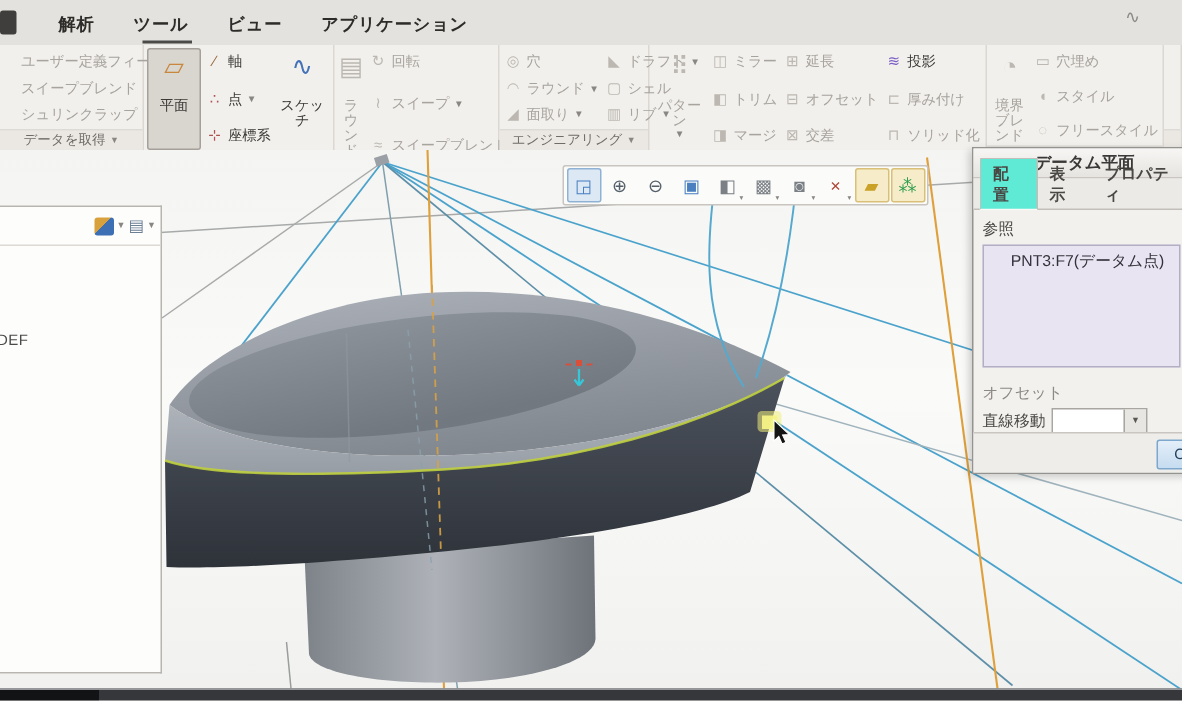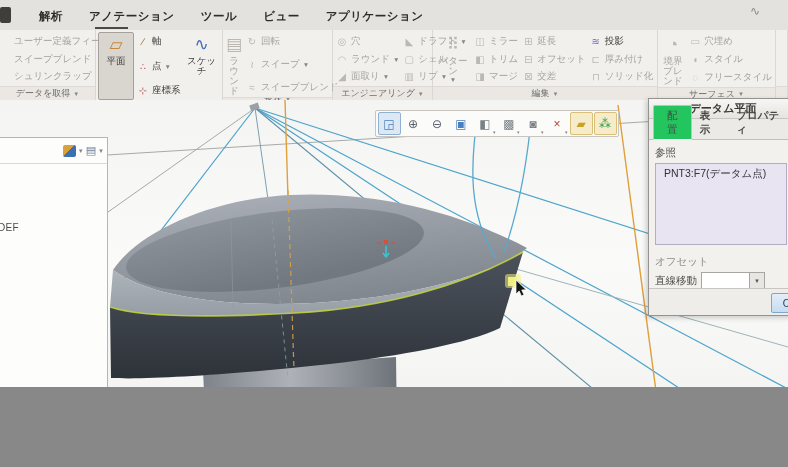--- a/index.html
+++ b/index.html
@@ -1,16 +1,16 @@
 <!DOCTYPE html>
 <html><head>
 <meta charset="utf-8">
 <style>
   html,body{margin:0;padding:0;background:#888;}
-  #app{position:relative;width:788px;height:387px;overflow:hidden;background:#f6f6f4;
+  #app{position:relative;width:788px;height:467px;overflow:hidden;background:#f6f6f4;
        font-family:"Liberation Sans","DejaVu Sans",sans-serif;-webkit-font-smoothing:antialiased;}
   
   .tabbar{position:absolute;left:0;top:0;width:788px;height:30px;background:#e4e2de;border-bottom:1px solid #cfccc7;}
   .tabs{position:absolute;left:26px;top:4px;display:flex;height:26px;}
   .tab{padding:5px 13px 0 13px;font-size:11.5px;color:#2e2c2a;font-weight:bold;letter-spacing:.5px;white-space:nowrap;cursor:default;}
   .tabfrag{position:absolute;left:0;top:7px;width:11px;height:16px;background:#3f3e3c;border-radius:2px;}
   .tab-underline{position:absolute;left:95px;top:27px;width:33px;height:2px;background:#4a4a48;}
   .titlebar-ico{position:absolute;right:28px;top:4px;font-size:12px;color:#8d8b88;}
   
   .ribbon{position:absolute;left:0;top:30px;width:788px;height:70px;background:#f2f0ed;display:flex;}
@@ -21,21 +21,21 @@
   .rfoot .rdd{font-size:6px;color:#8a8783;}
   .rstack{display:flex;flex-direction:column;justify-content:space-between;padding:1px 0;}
   .ritem{display:flex;align-items:center;height:17px;font-size:9.5px;color:#3c3a37;white-space:nowrap;gap:3px;padding:0 1px;cursor:default;}
   .ritem .rgl{width:12px;text-align:center;font-size:10px;color:#8a8680;}
   .rdd{font-size:6.5px;color:#8a8783;}
   .rdis{color:#a7a39d;}
   .rdis .rgl{color:#bcb8b1;}
   .rlarge{width:34px;display:flex;flex-direction:column;align-items:center;justify-content:flex-start;
           font-size:9.5px;color:#3c3a37;text-align:center;padding-top:3px;border:1px solid transparent;border-radius:2px;cursor:default;}
   .rlarge .rglg{font-size:17px;line-height:18px;color:#8a8680;}
-  .rlarge .rllab{line-height:10px;margin-top:2px;word-break:break-all;}
+  .rlarge .rllab{line-height:10px;margin-top:12px;word-break:break-all;}
   .rlarge.rdis{color:#a7a39d;}
   .rlarge.rdis .rglg{color:#bcb8b1;}
   .ractive{background:#d9d5cf;border:1px solid #a5a099;}
   
   .viewport{position:absolute;left:0;top:100px;width:788px;height:359px;background:linear-gradient(180deg,#f4f4f2,#fafaf8 45%,#f1f1ef);}
   .viewport svg{position:absolute;left:0;top:0;}
   
   .gfxbar{position:absolute;left:375px;top:110px;height:25px;display:flex;background:#fbfbfa;border:1px solid #c8c5c0;border-radius:2px;padding:0 1px;align-items:center;z-index:5;}
   .gbtn{width:21px;height:21px;margin:0 0.5px;display:flex;align-items:center;justify-content:center;border:1px solid transparent;border-radius:2px;cursor:default;position:relative;}
   .gbtn .gicon{font-size:12px;line-height:12px;}
@@ -49,26 +49,26 @@
   .tico.tools{width:13px;height:12px;border-radius:2px;background:linear-gradient(135deg,#d9a13c 0 45%,#3d6fb4 45% 100%);border:1px solid #9a9document6;}
   .tdd{font-size:6px;color:#8a8783;}
   .treebody{position:relative;height:283px;}
   .treetext{position:absolute;left:-2px;top:58px;font-size:10px;color:#4a4a48;letter-spacing:.3px;}
   
   .dialog{position:absolute;left:648px;top:98px;width:150px;height:218px;background:#f2f1ee;border:1px solid #95938f;box-shadow:-2px 2px 5px rgba(0,0,0,.18);z-index:6;box-sizing:border-box;}
   .dlgtitle{height:19px;background:linear-gradient(#f7f6f4,#e6e4e0);border-bottom:1px solid #c9c6c1;
             font-size:11px;font-weight:bold;color:#3a3937;display:flex;align-items:center;justify-content:center;}
   .dlgtabs{height:20px;display:flex;align-items:flex-end;padding-left:4px;border-bottom:1px solid #c2bfba;background:#eceae6;}
   .dtab{font-size:10.5px;color:#4a4845;padding:3px 8px 2px 8px;cursor:default;font-weight:bold;}
-  .dtab.dactive{background:#22c55e;border:1px solid #c2bfba;border-bottom:1px solid #fbfaf8;font-weight:normal;margin-bottom:-1px;border-radius:2px 2px 0 0;text-align:center;}
+  .dtab.dactive{background:#5eead4;border:1px solid #c2bfba;border-bottom:1px solid #fbfaf8;font-weight:bold;margin-bottom:-1px;border-radius:2px 2px 0 0;}
   .dlgbody{padding:4px 6px 0 6px;}
   .dlabel{font-size:10.5px;color:#4a4845;margin:2px 0 3px 0;}
   .dlabel.dim{color:#8d8a85;margin-top:10px;}
   .reflist{width:132px;height:82px;background:#e9e4f2;border:1px solid #b4aec4;box-sizing:border-box;padding:3px 0 0 8px;}
-  .refitem{font-size:10.5px;color:#33313a;}
+  .refitem{font-size:10.5px;color:#33313a;text-align:center;}
   .dcomborow{display:flex;align-items:center;gap:4px;margin-top:3px;}
   .dcombolabel{font-size:10.5px;color:#4a4845;white-space:nowrap;}
   .dcombo{width:64px;height:17px;background:#fff;border:1px solid #a9a6a1;display:flex;box-sizing:border-box;}
   .dcombo .dval{flex:1;font-size:10px;padding:2px 2px;}
   .dcombo .darrow{width:14px;background:#e8e6e2;border-left:1px solid #a9a6a1;font-size:6px;color:#5a5855;display:flex;align-items:center;justify-content:center;}
   .dlgfoot{position:absolute;left:0;bottom:0;width:100%;height:26px;border-top:1px solid #c9c6c1;background:#eeedea;}
   .okbtn{position:absolute;left:122px;top:4px;width:36px;height:18px;background:linear-gradient(#e3eef9,#c6dcf0);
          border:1px solid #7da7cc;border-radius:2px;font-size:10px;color:#23405c;display:flex;align-items:center;justify-content:center;}
   
   .bottombar{position:absolute;left:0;top:459px;width:788px;height:8px;background:#35373a;border-top:1px solid #96979a;}
@@ -76,21 +76,20 @@
 </style>
 </head>
 <body>
 
 <div id="app">
 
   <div class="tabbar">
     <div class="tabfrag"></div>
     <div class="tabs">
         <div class="tab">解析</div>
-        <div class="tab">アノテーション</div>
         <div class="tab">ツール</div>
         <div class="tab">ビュー</div>
         <div class="tab">アプリケーション</div>
       </div>
     <div class="tab-underline"></div>
     <span class="titlebar-ico">∿</span>
   </div>
 
   <div class="ribbon">
       <div class="rgroup" style="width: 96px;">
@@ -251,24 +250,20 @@
             </div>
             <div class="ritem rdis">
               <span class="rgl">⊏</span>
               <span class="rlab">厚み付け</span>
             </div>
             <div class="ritem rdis">
               <span class="rgl">⊓</span>
               <span class="rlab">ソリッド化</span>
             </div>
           </div>
-        </div>
-        <div class="rfoot">
-          <span>編集</span>
-          <span class="rdd">▼</span>
         </div>
       </div>
       <div class="rgroup" style="width: 118px;">
         <div class="rcells">
           <div class="rlarge rdis">
             <span class="rglg">◔</span>
             <span class="rllab">境界ブレンド</span>
           </div>
           <div class="rstack">
             <div class="ritem rdis">

